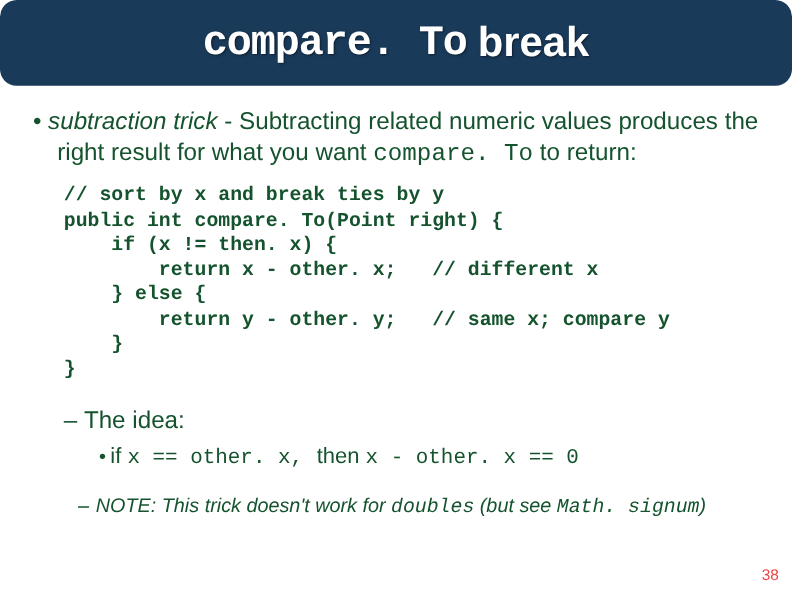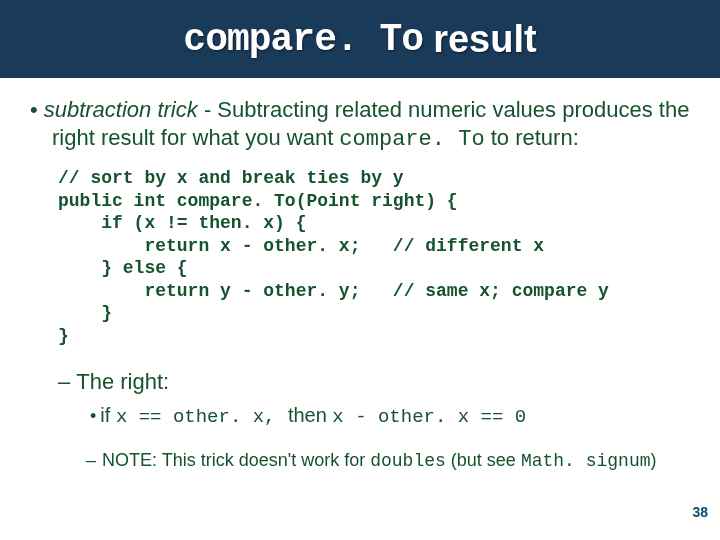--- a/index.html
+++ b/index.html
@@ -1,15 +1,15 @@
 <!DOCTYPE html>
 <html><head>
 <meta charset="utf-8">
 <style>
-  * { margin: 0; padding: 0; box-sizing: border-box; }
+  * { margin: 0; padding: 0; box-sizing: border-box; border-radius: 15px; }
   body {
     width: 720px;
     height: 540px;
     background: #fff;
     font-family: Verdana, Arial, sans-serif;
     position: relative;
     overflow: hidden;
   }
   .title-bar {
     background: #1a3a5a;
@@ -61,58 +61,58 @@
     margin-left: 60px;
   }
   .sub-line {
     font-size: 20px;
     line-height: 1.45;
   }
   .sub-line .dot { margin-right: 4px; font-size: 18px; }
   .sub-line .mono-inline { font-size: 19px; }
   .note-line {
     font-size: 18px;
-    margin-left: 56px;
+    margin-left: 41px;
     margin-top: 18px;
+    font-style: italic;
   }
   .note-line .mono-inline { font-size: 18px; }
   .page-num {
     position: absolute;
     right: 12px;
-    bottom: 20px;
+    bottom: 10px;
     font-size: 14px;
-    color: #0c4a6e;
-    font-weight: bold;
+    color: #ef4444;
   }
 </style>
 </head>
 <body>
 
 <div class="title-bar">
   <span class="title-mono">compare. To</span>
-  <span>result</span>
+  <span>break</span>
 </div>
 
 <div class="content">
 
   <div class="bullet1">
     <span class="dot">•</span><span class="term-italic">subtraction trick</span><span> - </span><span>Subtracting related numeric values produces the right result for what you want </span><span class="mono-inline">compare. To</span><span> to return:</span>
   </div>
 
   <div class="code-block"><span>// sort by x and break ties by y</span>
 <span>public int compare. To(Point right) {</span>
 <span>    if (x != then. x) {</span>
 <span>        return x - other. x;   // different x</span>
 <span>    } else {</span>
 <span>        return y - other. y;   // same x; compare y</span>
 <span>    }</span>
 <span>}</span></div>
 
   <div class="dash-item">
-    <span class="dash">–</span><span>The right:</span>
+    <span class="dash">–</span><span>The idea:</span>
   </div>
 
   <div class="sub-bullets">
     <div class="sub-line">
       <span class="dot">•</span><span>if </span><span class="mono-inline" style="display:inline-block;width:172px">x == other. x,</span><span>then </span><span class="mono-inline">x - other. x == 0</span>
     </div>
   </div>
 
   <div class="note-line">
     <span class="dash">–</span><span>NOTE: </span><span>This trick doesn't work for </span><span class="mono-inline">doubles</span><span>  (but see </span><span class="mono-inline">Math. signum</span><span>)</span>

